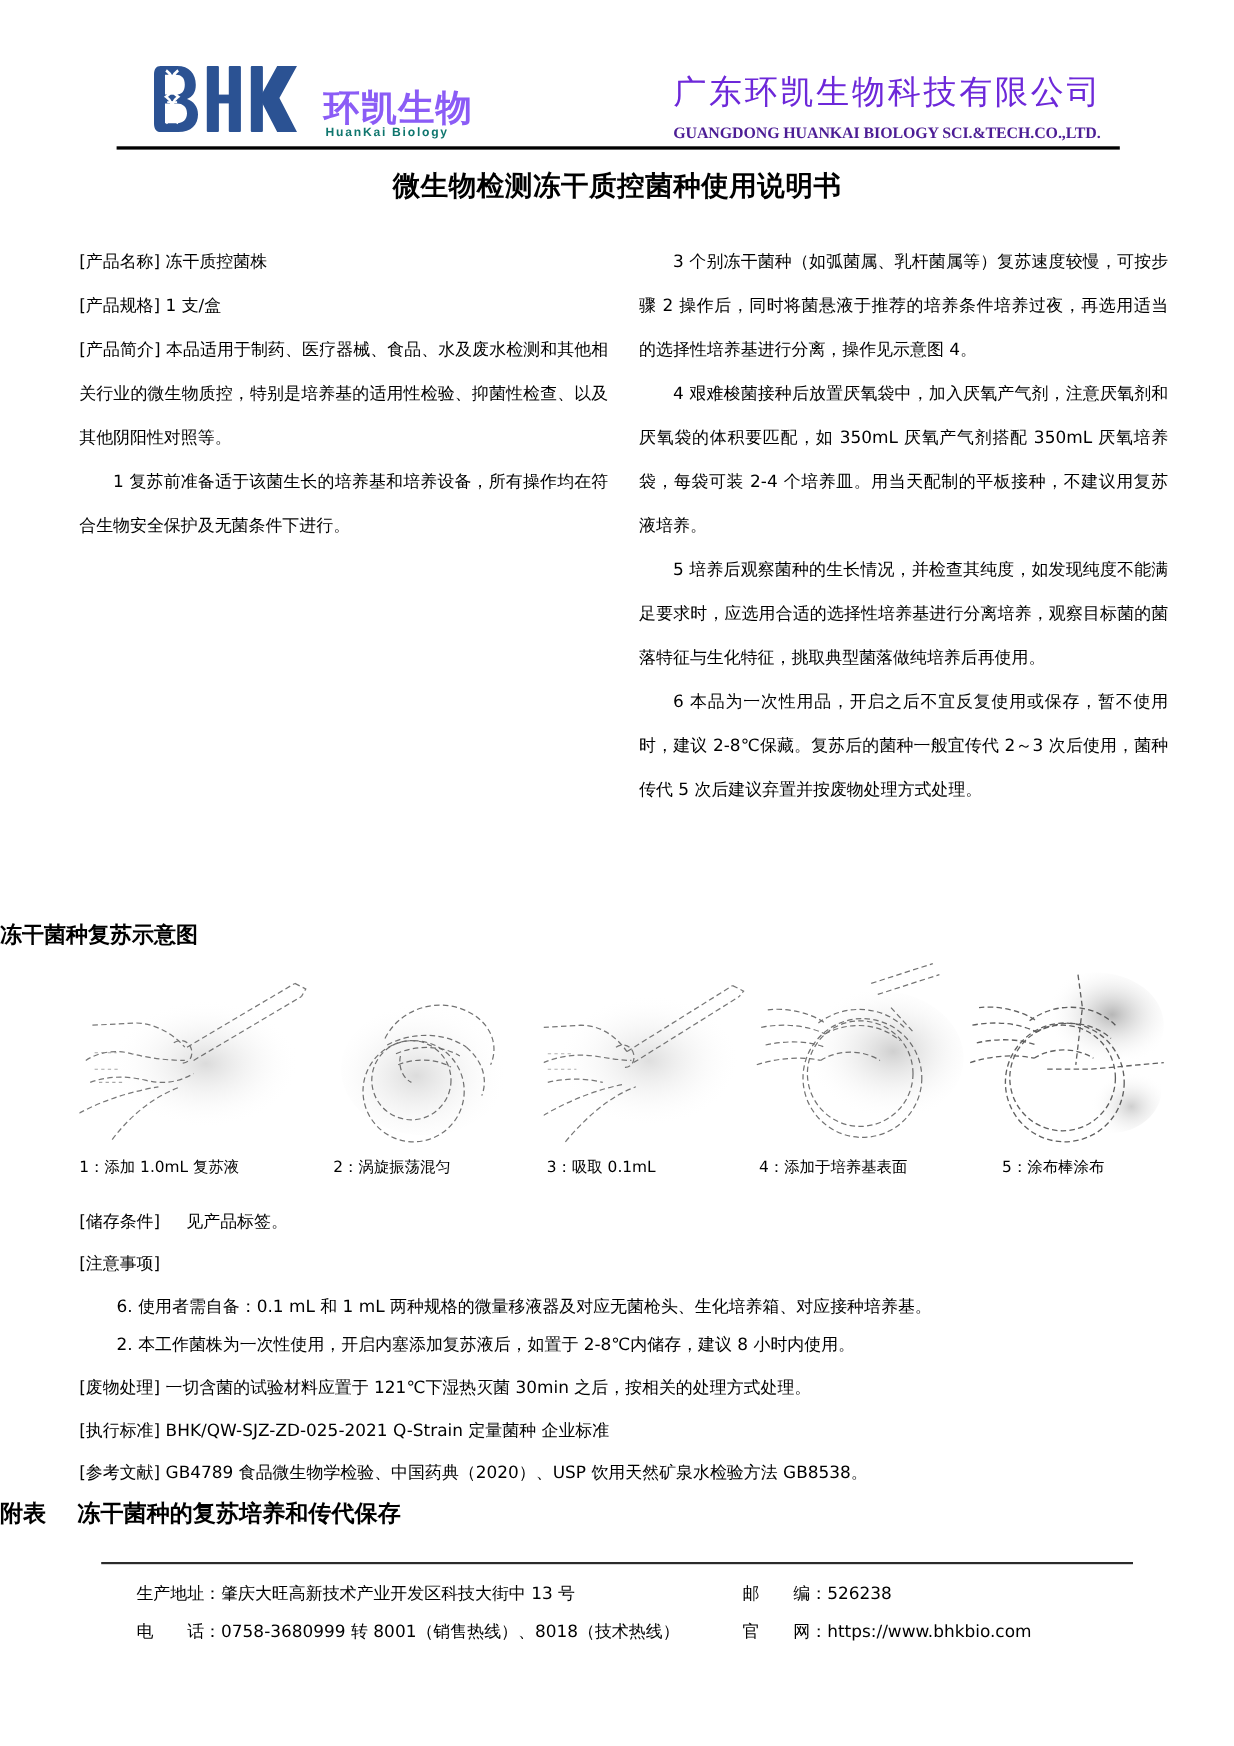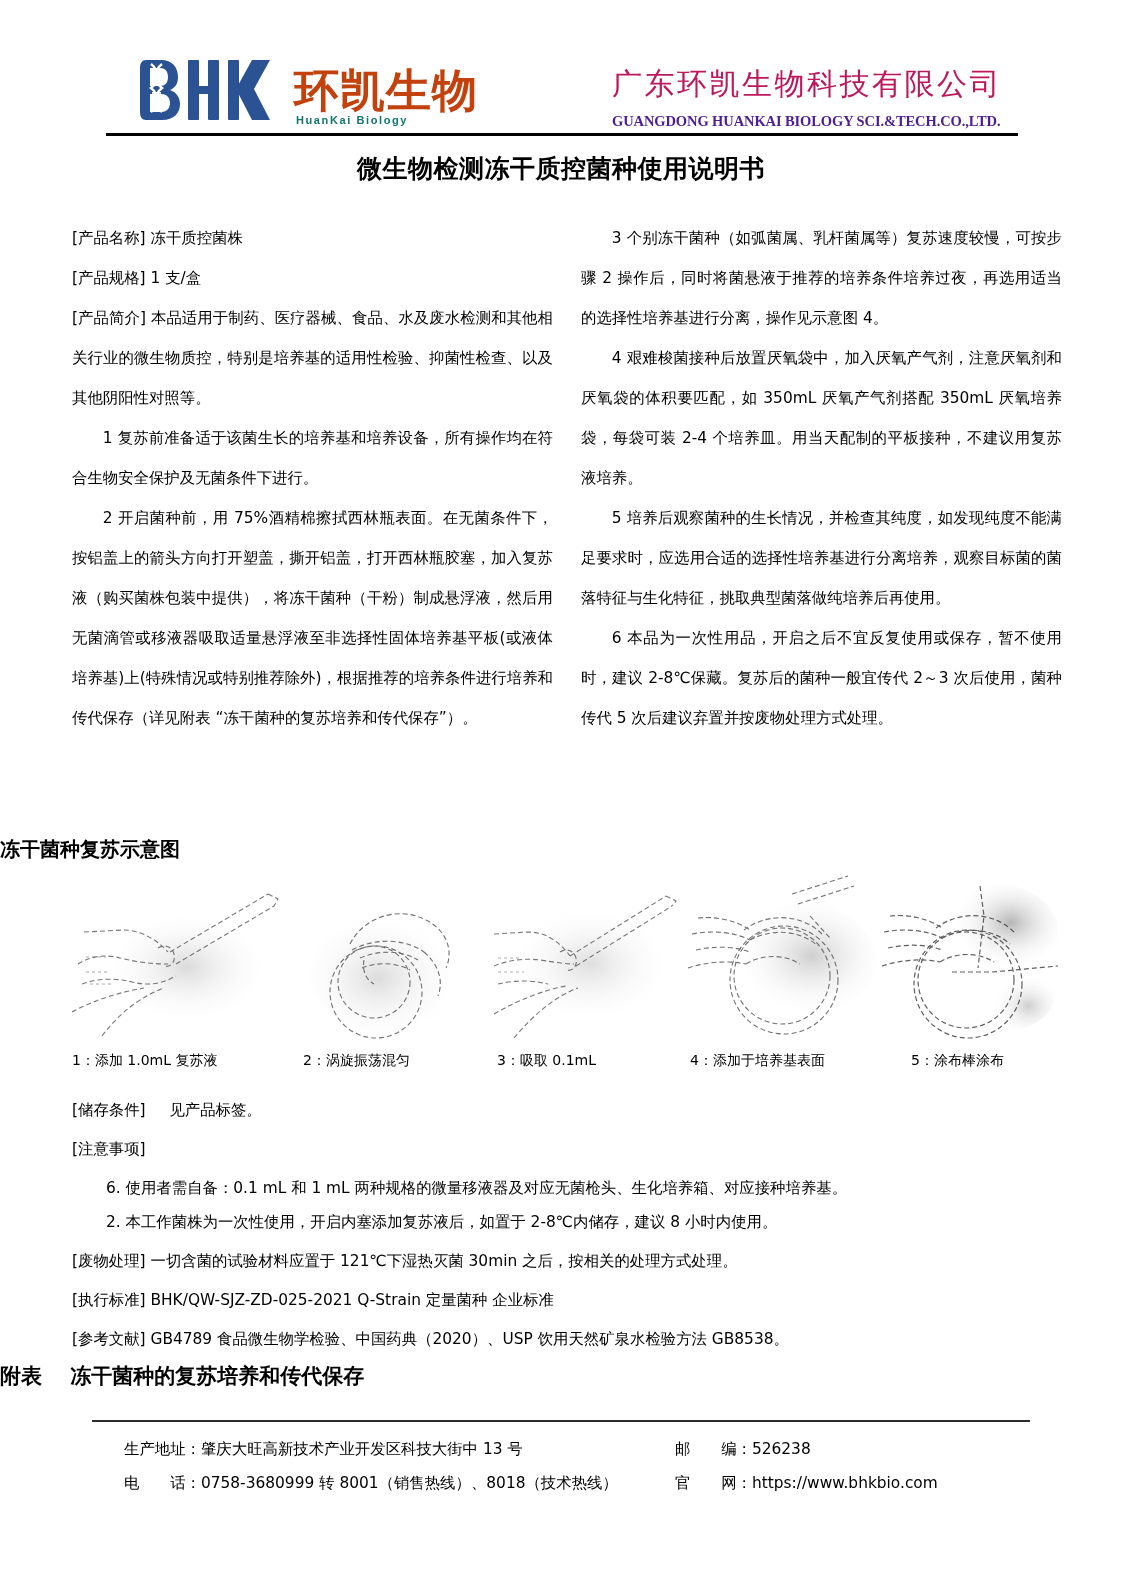--- a/index.html
+++ b/index.html
@@ -29,23 +29,23 @@
     position: absolute;
     left: 140px;
     top: 58px;
     display: flex;
     align-items: flex-end;
   }
   .logo-mark {
     display: block;
   }
   .logo-cn {
-    font-size: 45px;
-    font-weight: bold;
-    color: #c2410c;
+    font-size: 33px;
+    font-weight: bold;
+    color: #8b5cf6;
     letter-spacing: 1px;
     line-height: 0.98;
     margin-left: 2px;
     font-family: "DejaVu Sans", "Liberation Sans", sans-serif;
   }
   .logo-stack { display: flex; flex-direction: column; }
   .logo-en {
     font-size: 11px;
     font-weight: bold;
     color: #0f766e;
@@ -57,21 +57,21 @@
     position: absolute;
     left: 612px;
     top: 64px;
     text-align: left;
   }
   .company-cn {
     font-size: 30px;
     font-weight: 500;
     letter-spacing: 2.5px;
     font-family: "DejaVu Sans", "Liberation Sans", sans-serif;
-    color: #be185d;
+    color: #6d28d9;
   }
   .company-en {
     font-size: 14.5px;
     letter-spacing: -0.1px;
     margin-top: 8px;
     color: #4c1d95;
     font-family: "Liberation Serif", "DejaVu Serif", serif;
     font-weight: bold;
   }
   .header-rule {
@@ -263,21 +263,20 @@
       </div>
       <div class="p">
         <span class="lbl">[产品规格]</span>
         <span>1 支/盒</span>
       </div>
       <div class="p">
         <span class="lbl">[产品简介]</span>
         <span>本品适用于制药、医疗器械、食品、水及废水检测和其他相关行业的微生物质控，特别是培养基的适用性检验、抑菌性检查、以及其他阴阳性对照等。</span>
       </div>
       <div class="p indent">1  复苏前准备适于该菌生长的培养基和培养设备，所有操作均在符合生物安全保护及无菌条件下进行。</div>
-      <div class="p indent">2  开启菌种前，用 75%酒精棉擦拭西林瓶表面。在无菌条件下，按铝盖上的箭头方向打开塑盖，撕开铝盖，打开西林瓶胶塞，加入复苏液（购买菌株包装中提供），将冻干菌种（干粉）制成悬浮液，然后用无菌滴管或移液器吸取适量悬浮液至非选择性固体培养基平板(或液体培养基)上(特殊情况或特别推荐除外)，根据推荐的培养条件进行培养和传代保存（详见附表 “冻干菌种的复苏培养和传代保存”）。</div>
     </div>
 
     <div class="col">
       <div class="p indent">3  个别冻干菌种（如弧菌属、乳杆菌属等）复苏速度较慢，可按步骤 2 操作后，同时将菌悬液于推荐的培养条件培养过夜，再选用适当的选择性培养基进行分离，操作见示意图 4。</div>
       <div class="p indent">4 艰难梭菌接种后放置厌氧袋中，加入厌氧产气剂，注意厌氧剂和厌氧袋的体积要匹配，如 350mL 厌氧产气剂搭配 350mL 厌氧培养袋，每袋可装 2-4 个培养皿。用当天配制的平板接种，不建议用复苏液培养。</div>
       <div class="p indent">5  培养后观察菌种的生长情况，并检查其纯度，如发现纯度不能满足要求时，应选用合适的选择性培养基进行分离培养，观察目标菌的菌落特征与生化特征，挑取典型菌落做纯培养后再使用。</div>
       <div class="p indent">6  本品为一次性用品，开启之后不宜反复使用或保存，暂不使用时，建议 2-8℃保藏。复苏后的菌种一般宜传代 2～3 次后使用，菌种传代 5 次后建议弃置并按废物处理方式处理。</div>
     </div>
   </div>
 

